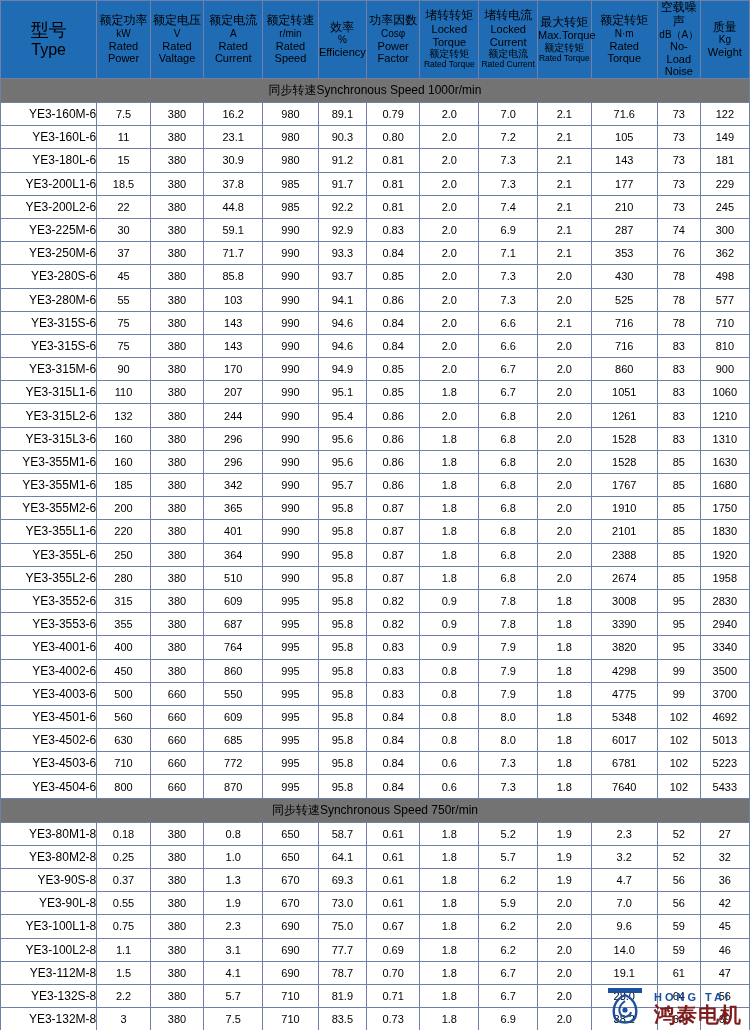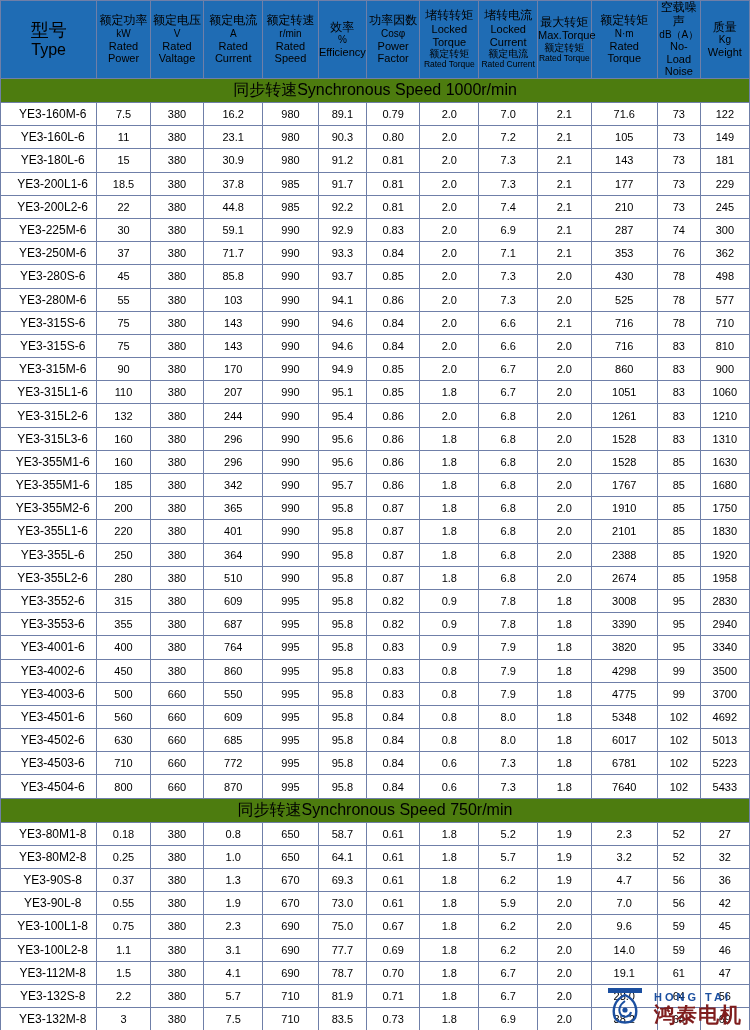--- a/index.html
+++ b/index.html
@@ -40,27 +40,27 @@
   .hdr-sub-cn { font-size: 10px; display:block; }
   .hdr-sub-en { font-size: 8.5px; display:block; }
 
   thead th.type-col { font-size: 13px; }
   thead th.type-col .hdr-cn { font-size: 18px; }
   thead th.type-col .hdr-en { font-size: 16px; }
 
   
   tr.section td {
     height: 24px;
-    font-size: 16px;
-    background: #4d7c0f;
+    font-size: 12px;
+    background: #737373;
     border-left: 1px solid #6f7fa8;
     border-right: 1px solid #6f7fa8;
   }
   tr.data td { height: 23.2px; }
-  tr.data td.type { text-align: center; padding-left: 8px; font-size: 12px; }
+  tr.data td.type { text-align: right; padding-left: 8px; font-size: 12px; }
 
   
   .logo {
     position: absolute;
     right: 8px;
     bottom: 4px;
     display: flex;
     align-items: flex-end;
     gap: 6px;
     pointer-events: none;

